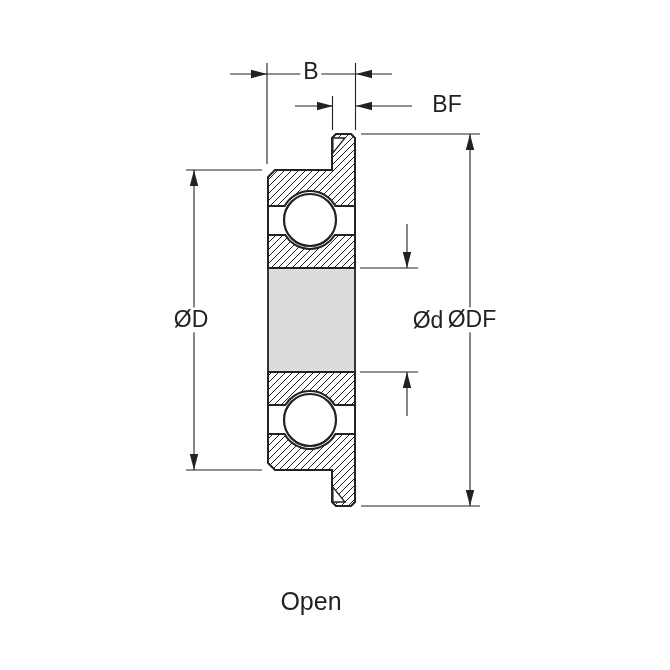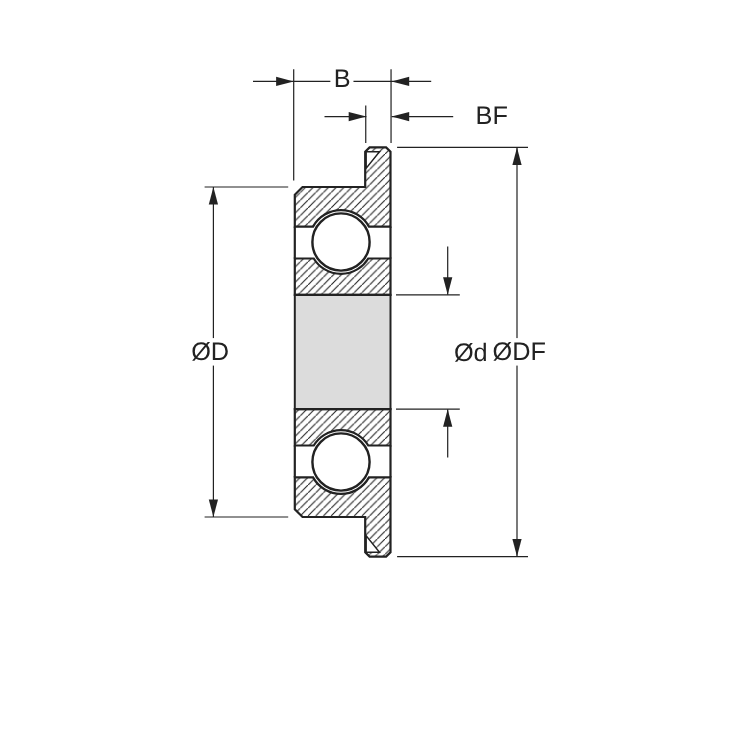--- a/index.html
+++ b/index.html
@@ -109,14 +109,15 @@
   <div class="dim-label" style="left:311px;top:72px;">B</div>
 
   <div class="dim-label" style="left:433px;top:105px;margin-left:14px;">BF</div>
 
   <div class="dim-label" style="left:191px;top:320px;">ØD</div>
 
   <div class="dim-label" style="left:428px;top:321px;">Ød</div>
 
   <div class="dim-label" style="left:472px;top:320px;">ØDF</div>
 
+  <div class="dim-label caption" style="left:311px;top:602px;">Open</div>
 
 </div>
 
 </body></html>

